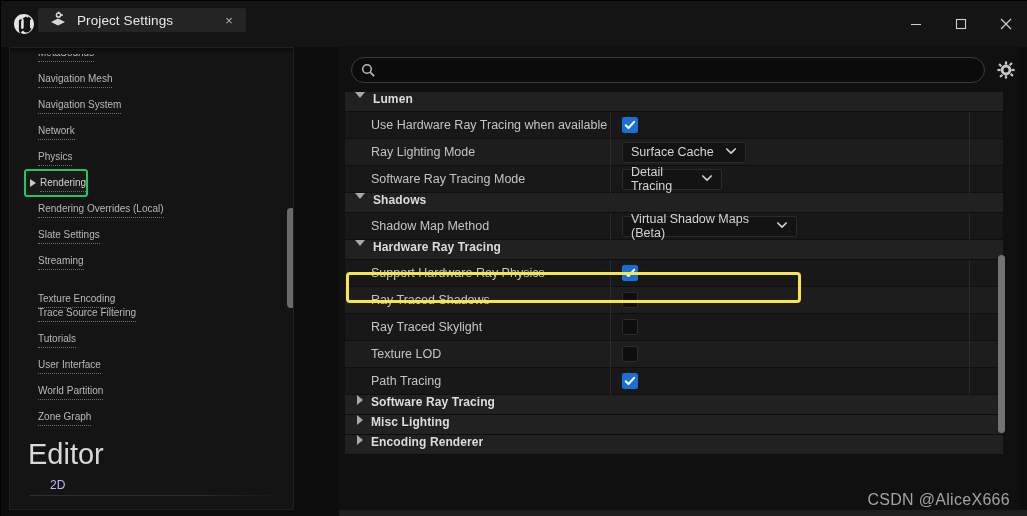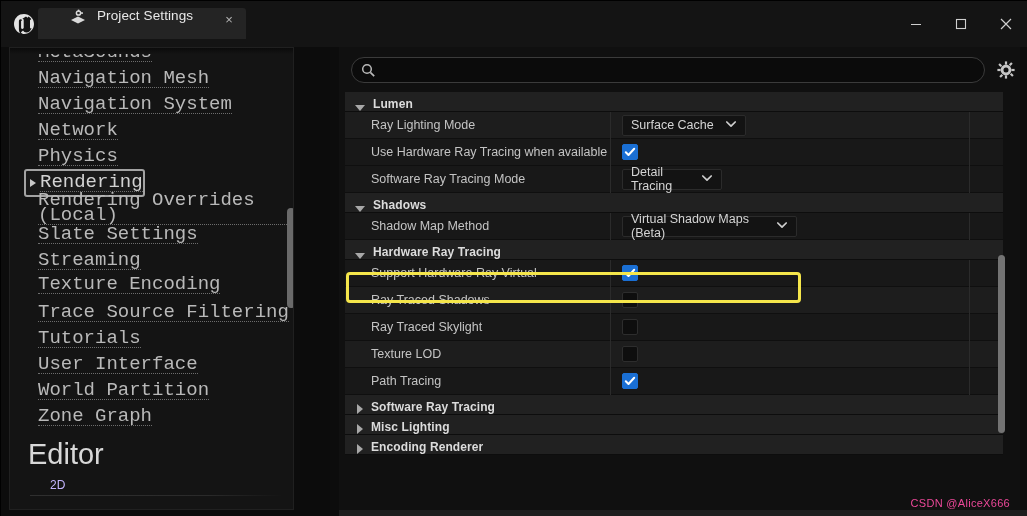--- a/index.html
+++ b/index.html
@@ -19,24 +19,24 @@
   
   .titlebar {
     position: absolute; left: 0; top: 0; width: 1027px; height: 46px;
     background: #141414;
   }
   .ue-logo {
     position: absolute; left: 8px; top: 8px; width: 30px; height: 30px;
     display: flex; align-items: center; justify-content: center;
   }
   .tab {
-    position: absolute; left: 37px; top: 7px; width: 208px; height: 31px;
+    position: absolute; left: 37px; top: 7px; width: 208px; height: 24px;
     background: #242424;
     border-radius: 3px 3px 0 0;
-    display: flex;  padding-left: 20px;
+    display: flex; align-items: center;
   }
   .tab-icon {
     width: 20px; height: 20px; margin-left: 10px;
     display: flex; align-items: center; justify-content: center;
   }
   .tab-label {
     margin-left: 9px;
     color: #e8e8e8; font-size: 13.5px; letter-spacing: .1px;
     flex: 1;
   }
@@ -68,29 +68,28 @@
     border: 1px solid #202020;
     overflow: hidden;
   }
   .side-scroll { position: absolute; left: 0; top: 0; width: 285px; height: 463px; }
   .side-item {
     position: absolute; left: 28px; height: 26px;
     display: flex; align-items: center;
     cursor: pointer;
   }
   .side-item .lbl {
-    color: #b9b9b9; font-size: 19px;
+    color: #b9b9b9; font-size: 10px;
     border-bottom: 1px dotted #6d6d6d;
     padding-bottom: 1px;
     line-height: 15px;
-    font-family: Liberation Mono, monospace;
   }
   .side-item.sel-box {
     left: 14px; padding-left: 14px;
-    border: 2px solid #a3a3a3; border-radius: 3px;
+    border: 2px solid #22c55e; border-radius: 3px;
     background: #191919;
   }
   .side-item.sel-box .lbl { color: #d2d2d2; }
   .side-arrow {
     position: absolute; left: 4px; top: 50%; transform: translateY(-50%);
     width: 0; height: 0;
     border-left: 6px solid #c9c9c9;
     border-top: 4px solid transparent;
     border-bottom: 4px solid transparent;
   }
@@ -145,21 +144,21 @@
     display: flex; align-items: center; justify-content: center; cursor: pointer;
   }
 
   .proplist {
     position: absolute; left: 6px; top: 45px; width: 658px; height: 400px;
     overflow: hidden;
   }
   .cat-row {
     position: relative; height: 20px; width: 658px;
     background: #212121;
-    display: flex; align-items: flex-end;
+    display: flex; align-items: flex-start;
     border-bottom: 1px solid #0d0d0d;
     cursor: pointer;
   }
   .cat-arrow-open {
     margin-left: 10px; width: 0; height: 0;
     border-top: 6px solid #a8a8a8;
     border-left: 5px solid transparent;
     border-right: 5px solid transparent;
   }
   .cat-arrow-closed {
@@ -215,21 +214,21 @@
   .side-scrollbar2 {
     position: absolute; left: 997px; top: 208px; width: 7px; height: 178px;
     border-radius: 4px; background: #737373; cursor: pointer; z-index: 11;
   }
   .main-bottom {
     position: absolute; left: 338px; top: 463px; width: 689px; height: 53px;
     background: #1e1e1e;
   }
   .watermark {
     position: absolute; right: 18px; bottom: 8px;
-    color: #ec4899; font-size: 11px;
+    color: #a3a3a3; font-size: 16px;
     letter-spacing: .3px;
     z-index: 20;
   }
   .gutter-left {
     position: absolute; left: 293px; top: 0; width: 45px; height: 470px;
     background: #0c0c0c;
   }
 </style>
 </head>
 <body>
@@ -300,21 +299,21 @@
           </div>
           <div class="side-item" style="top: 148px;">
             <span class="lbl">Rendering Overrides (Local)</span>
           </div>
           <div class="side-item" style="top: 174px;">
             <span class="lbl">Slate Settings</span>
           </div>
           <div class="side-item" style="top: 200px;">
             <span class="lbl">Streaming</span>
           </div>
-          <div class="side-item" style="top: 224px;">
+          <div class="side-item" style="top: 238px;">
             <span class="lbl">Texture Encoding</span>
           </div>
           <div class="side-item" style="top: 252px;">
             <span class="lbl">Trace Source Filtering</span>
           </div>
           <div class="side-item" style="top: 278px;">
             <span class="lbl">Tutorials</span>
           </div>
           <div class="side-item" style="top: 304px;">
             <span class="lbl">User Interface</span>
@@ -360,42 +359,42 @@
             </g>
             <circle cx="9" cy="9" r="2.5" fill="#111"></circle>
           </svg>
         </div>
       </div>
       <div class="proplist" id="proplist">
           <div class="cat-row">
             <span class="cat-arrow-open"></span>
             <span class="cat-label">Lumen</span>
           </div>
+          <div class="prop-row">
+            <span class="prop-name">Use Hardware Ray Tracing when available</span>
+            <span class="prop-coldiv"></span>
+            <span class="prop-coldiv2"></span>
+            <span class="checkbox on">
+              <svg width="12" height="12" viewBox="0 0 12 12">
+                <path d="M1.8 6.2 L4.5 9 L10.2 2.8" stroke="#ffffff" stroke-width="2" fill="none" stroke-linecap="round" stroke-linejoin="round"></path>
+              </svg>
+            </span>
+          </div>
           <div class="prop-row alt">
             <span class="prop-name">Ray Lighting Mode</span>
             <span class="prop-coldiv"></span>
             <span class="prop-coldiv2"></span>
             <span class="dropdown" style="width: 124px;">
               <span class="dd-label">Surface Cache</span>
               <span class="dd-chev"><svg width="12" height="12" viewBox="0 0 12 12">
                   <path d="M1.8 4 L6 8.2 L10.2 4" stroke="#cfcfcf" stroke-width="1.7" fill="none" stroke-linecap="round" stroke-linejoin="round"></path>
                 </svg></span>
             </span>
           </div>
           <div class="prop-row">
-            <span class="prop-name">Use Hardware Ray Tracing when available</span>
-            <span class="prop-coldiv"></span>
-            <span class="prop-coldiv2"></span>
-            <span class="checkbox on">
-              <svg width="12" height="12" viewBox="0 0 12 12">
-                <path d="M1.8 6.2 L4.5 9 L10.2 2.8" stroke="#ffffff" stroke-width="2" fill="none" stroke-linecap="round" stroke-linejoin="round"></path>
-              </svg>
-            </span>
-          </div>
-          <div class="prop-row">
             <span class="prop-name">Software Ray Tracing Mode</span>
             <span class="prop-coldiv"></span>
             <span class="prop-coldiv2"></span>
             <span class="dropdown" style="width: 100px;">
               <span class="dd-label">Detail Tracing</span>
               <span class="dd-chev"><svg width="12" height="12" viewBox="0 0 12 12">
                   <path d="M1.8 4 L6 8.2 L10.2 4" stroke="#cfcfcf" stroke-width="1.7" fill="none" stroke-linecap="round" stroke-linejoin="round"></path>
                 </svg></span>
             </span>
           </div>
@@ -412,21 +411,21 @@
               <span class="dd-chev"><svg width="12" height="12" viewBox="0 0 12 12">
                   <path d="M1.8 4 L6 8.2 L10.2 4" stroke="#cfcfcf" stroke-width="1.7" fill="none" stroke-linecap="round" stroke-linejoin="round"></path>
                 </svg></span>
             </span>
           </div>
           <div class="cat-row">
             <span class="cat-arrow-open"></span>
             <span class="cat-label">Hardware Ray Tracing</span>
           </div>
           <div class="prop-row">
-            <span class="prop-name">Support Hardware Ray Virtual</span>
+            <span class="prop-name">Support Hardware Ray Physics</span>
             <span class="prop-coldiv"></span>
             <span class="prop-coldiv2"></span>
             <span class="checkbox on">
               <svg width="12" height="12" viewBox="0 0 12 12">
                 <path d="M1.8 6.2 L4.5 9 L10.2 2.8" stroke="#ffffff" stroke-width="2" fill="none" stroke-linecap="round" stroke-linejoin="round"></path>
               </svg>
             </span>
           </div>
           <div class="prop-row alt">
             <span class="prop-name">Ray Traced Shadows</span>

